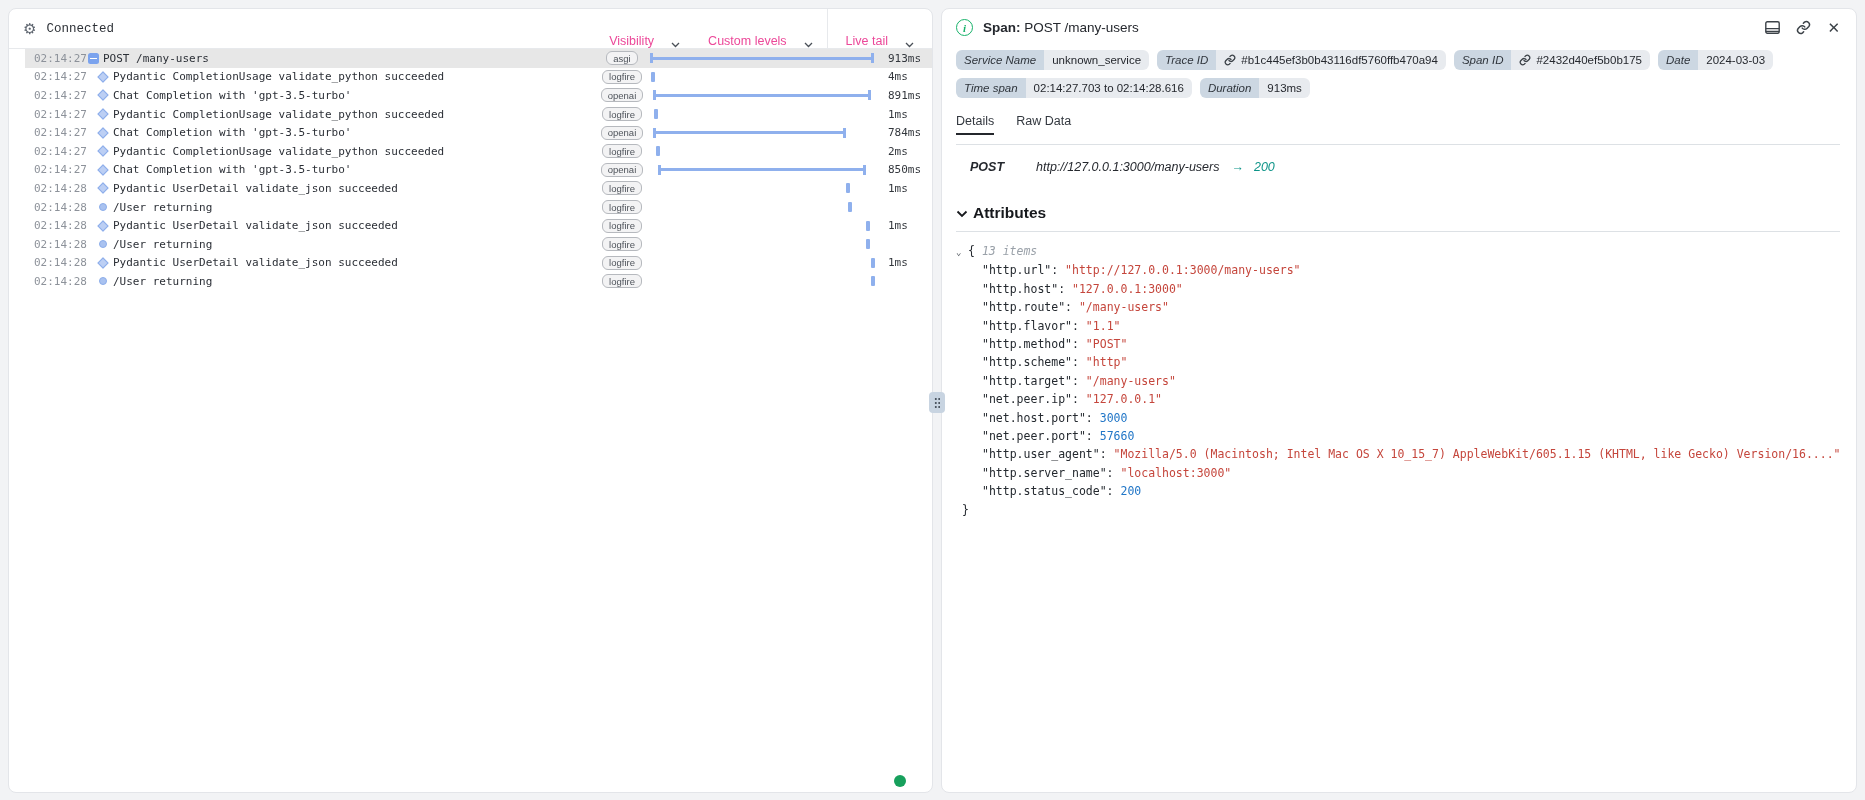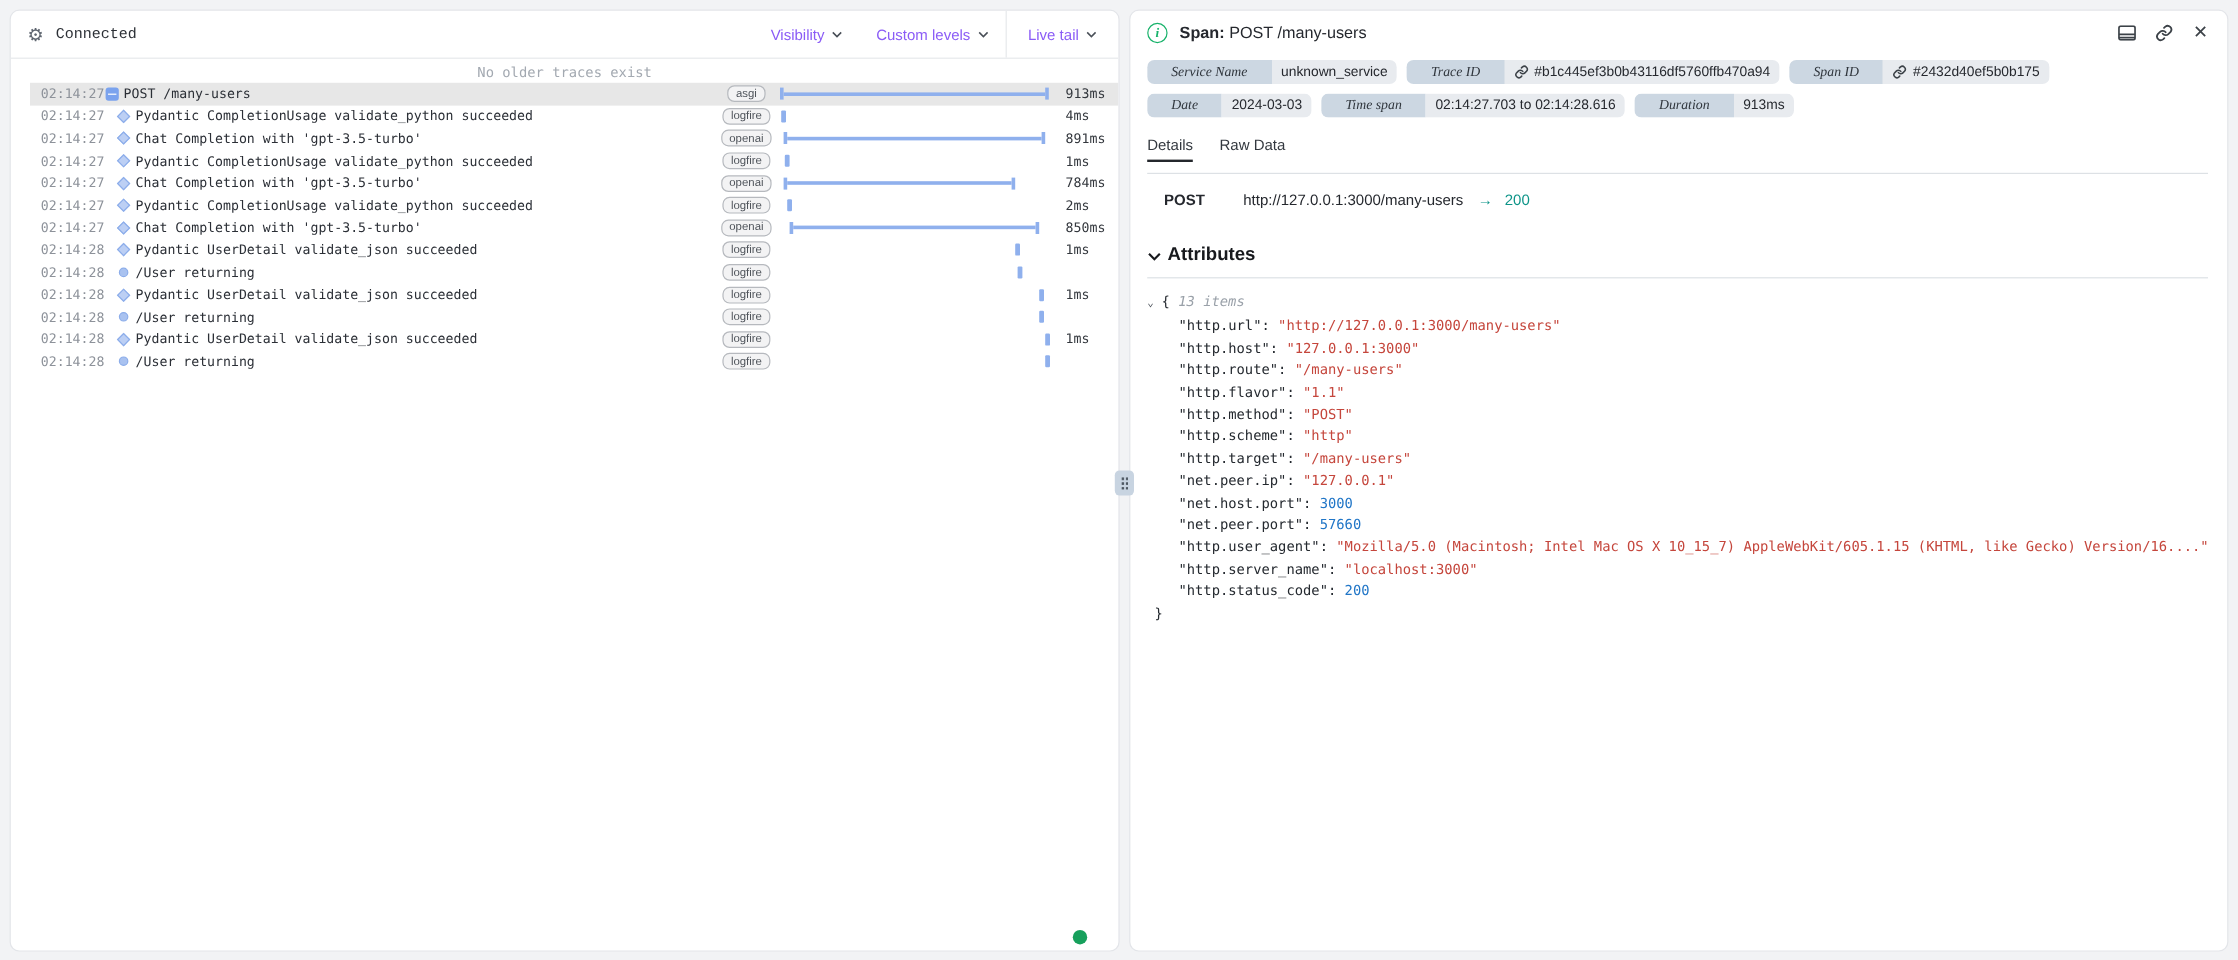--- a/index.html
+++ b/index.html
@@ -8,21 +8,21 @@
   .card { position:absolute; background:#fff; border:1px solid #e3e5e9; border-radius:8px; }
   #left-card  { left:8px;  top:8px; width:925px; height:785px; overflow:hidden; }
   #right-card { left:941px; top:8px; width:916px; height:785px; overflow:hidden; }
 
   
   .toolbar { height:40px; display:flex; align-items:stretch; border-bottom:1px solid #e7e9ec; }
   .tb-left { display:flex; align-items:center; gap:10px; padding-left:14px; flex:1; }
   .gear { font-size:15px; color:#5f6670; cursor:pointer; }
   .tb-status { font-size:12.5px; color:#2c3036;font-family:Liberation Mono, monospace; }
   .tb-right { display:flex; align-items:stretch; }
-  .tb-item { display:flex; align-items:center; gap:6px; font-size:12.5px; color:#8b5cf6;
+  .tb-item { display:flex; align-items:flex-end; gap:17px; font-size:12.5px; color:#ec4899;
              padding:0 14px; cursor:pointer; }
   .tb-live { border-left:1px solid #e7e9ec; padding:0 18px; }
   .chev { width:9px; height:6px; display:inline-block; }
   .chev svg { display:block; }
 
   
   .notice { text-align:center; font-family:"DejaVu Sans Mono", monospace; font-size:11.5px;
             color:#a3a9b1; height:17px; line-height:17px; margin-top:3px; }
   .trow { height:18.6px; display:flex; align-items:center; font-family:"DejaVu Sans Mono", monospace;
           font-size:11px; color:#2b2f36; cursor:pointer;margin-left:16px; }
@@ -66,33 +66,33 @@
              font-family:"Liberation Serif", serif; }
   .rp-title { margin-left:10px; font-size:13.5px; color:#25282e; }
   .rp-title b { font-weight:bold; }
   .rp-actions { margin-left:auto; display:flex; align-items:center; gap:16px; color:#3c4248; }
   .rp-actions .act { cursor:pointer; display:flex; align-items:center; }
   .x-ic { font-size:15px; line-height:1; color:#3c4248; }
 
   .meta-wrap { margin-top:14px; display:flex; flex-wrap:wrap; gap:8px 8px; }
   .pill { display:flex; align-items:stretch; border-radius:6px; overflow:hidden;
           font-size:11.5px; line-height:18px; }
-  .pill .pl { background:#ccd7e2; color:#2f353c; font-style:italic; padding:1px 20px;font-family:Liberation Serif, serif; }
+  .pill .pl { background:#ccd7e2; color:#2f353c; font-style:italic; padding:1px 8px; }
   .pill .pv { background:#e8ebef; color:#25282e; padding:1px 8px; display:flex; align-items:center; gap:5px; }
   .link-ic svg { display:block; }
 
   .tabs { margin-top:16px; display:flex; gap:22px; font-size:12.5px; color:#33383f; }
   .tab { padding-bottom:5px; cursor:pointer; }
   .tab.active { border-bottom:2px solid #24272c; }
 
   .h-req { margin-top:16px; font-size:17px; font-weight:bold; color:#17191d; }
   .rule { border:none; border-top:1px solid #dde1e5; margin-top:9px; }
 
   .req-row { margin-top:15px; padding-left:14px; display:flex; align-items:center;
-             font-size:12.5px; color:#25282e; }
+             font-size:12.5px; color:#25282e;font-style:italic; }
   .req-method { font-weight:bold; width:66px; }
   .req-url { margin-right:12px; }
   .req-arrow { color:#0d9488; margin-right:10px; }
   .req-status { color:#0d9488; }
 
   .h-attr { margin-top:30px; display:flex; align-items:center; gap:8px;
             font-size:15.5px; font-weight:bold; color:#17191d; cursor:pointer; }
   .h-attr .chev svg polyline { stroke:#17191d; }
 
   .json { margin-top:10px; font-family:"DejaVu Sans Mono", monospace; font-size:11.5px;
@@ -134,21 +134,20 @@
       <div class="tb-item tb-live">
         <span>Live tail</span>
         <span class="chev">
             <svg width="9" height="6" viewBox="0 0 9 6">
               <polyline points="1,1 4.5,4.5 8,1" fill="none" stroke="#4a5058" stroke-width="1.3"></polyline>
             </svg>
           </span>
       </div>
     </div>
   </div>
-  <div class="notice">No older traces exist</div>
   <div id="trace-rows">
       <div class="trow selected">
         <span class="t-time">02:14:27</span>
         <span class="t-icon">
           <span class="ic-collapse"></span>
         </span>
         <span class="t-label">POST /many-users</span>
         <span class="t-tag">
           <span class="tagbox">asgi</span>
         </span>

